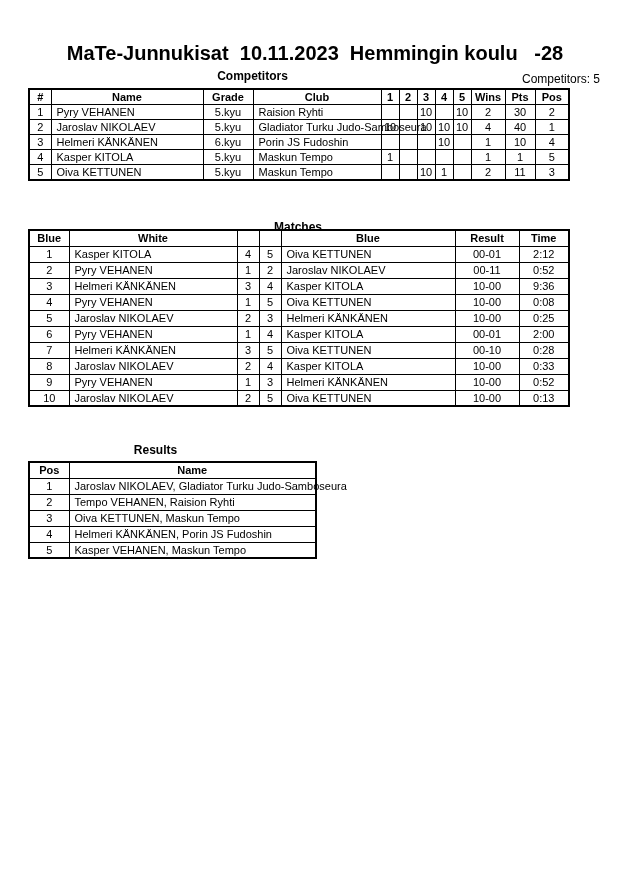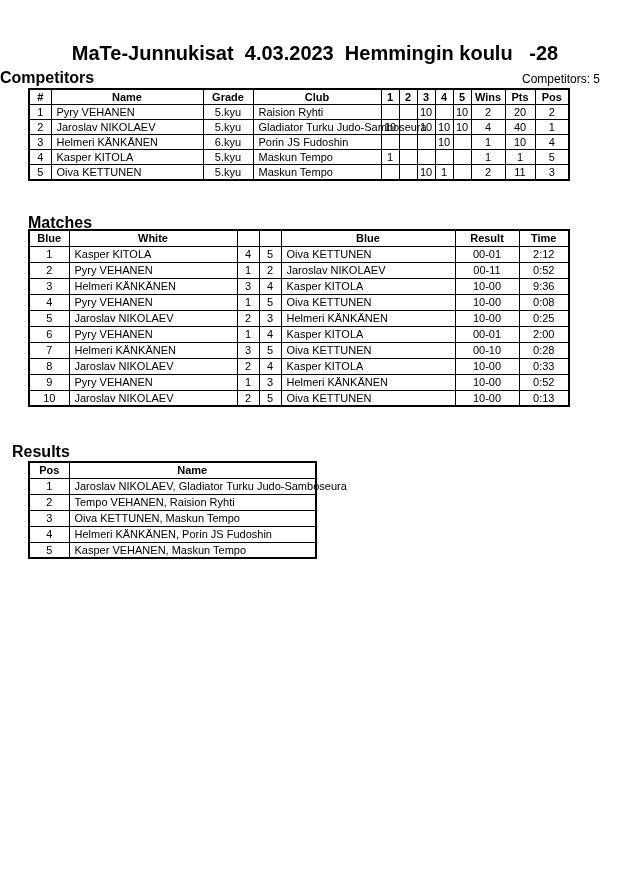--- a/index.html
+++ b/index.html
@@ -9,24 +9,24 @@
     background: #ffffff; color: #000000;
     font-family: "Liberation Sans", sans-serif;
     position: relative;
   }
   .title {
     position: absolute; top: 42px; left: 0; width: 630px;
     text-align: center; font-size: 20px; font-weight: bold;
     white-space: pre;
   }
   .heading {
-    position: absolute; font-size: 16px; font-weight: bold; text-align: left;
+    position: absolute; font-size: 12px; font-weight: bold; text-align: center;
   }
   #competitors-heading { top: 69px; left: 0; width: 505px; }
-  #matches-heading     { top: 214px; left: 28px; width: 540px; }
+  #matches-heading     { top: 220px; left: 28px; width: 540px; }
   #results-heading     { top: 443px; left: 12px; width: 287px; }
   #competitors-count {
     position: absolute; top: 72px; right: 30px; font-size: 12px;
   }
   table {
     position: absolute; border-collapse: collapse; table-layout: fixed;
     font-size: 11px; background: #fff;
   }
   table { border: 2px solid #000; }
   th, td { border: 1px solid #000; }
@@ -42,21 +42,21 @@
   #competitors-table { top: 88px;  left: 28px; width: 540px; }
   #matches-table     { top: 229px; left: 28px; width: 540px; }
   #results-table     { top: 461px; left: 28px; width: 287px; }
   #competitors-table td, #competitors-table th { height: 15px; }
 </style>
 </head>
 <body>
 
 <div>
 
-  <div class="title">MaTe-Junnukisat  4.03.2023  Hemmingin koulu   -28</div>
+  <div class="title">MaTe-Junnukisat  10.11.2023  Hemmingin koulu   -28</div>
 
   <div class="heading" id="competitors-heading">Competitors</div>
   <div id="competitors-count">Competitors: 5</div>
 
   <table id="competitors-table">
     <colgroup>
       <col style="width:22px">
         <col style="width:152px">
         <col style="width:50px">
         <col style="width:128px">
@@ -90,21 +90,21 @@
         <td>1</td>
         <td class="al">Pyry VEHANEN</td>
         <td>5.kyu</td>
         <td class="al">Raision Ryhti</td>
         <td></td>
         <td></td>
         <td>10</td>
         <td></td>
         <td>10</td>
         <td>2</td>
-        <td>20</td>
+        <td>30</td>
         <td>2</td>
       </tr>
       <tr>
         <td>2</td>
         <td class="al">Jaroslav NIKOLAEV</td>
         <td>5.kyu</td>
         <td class="al">Gladiator Turku Judo-Samboseura</td>
         <td>10</td>
         <td></td>
         <td>10</td>

